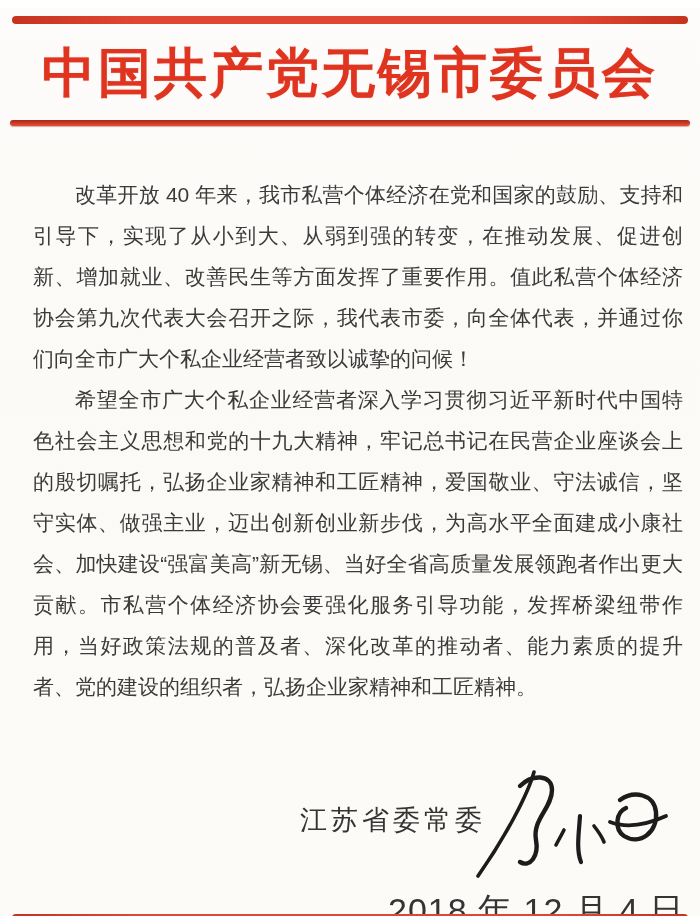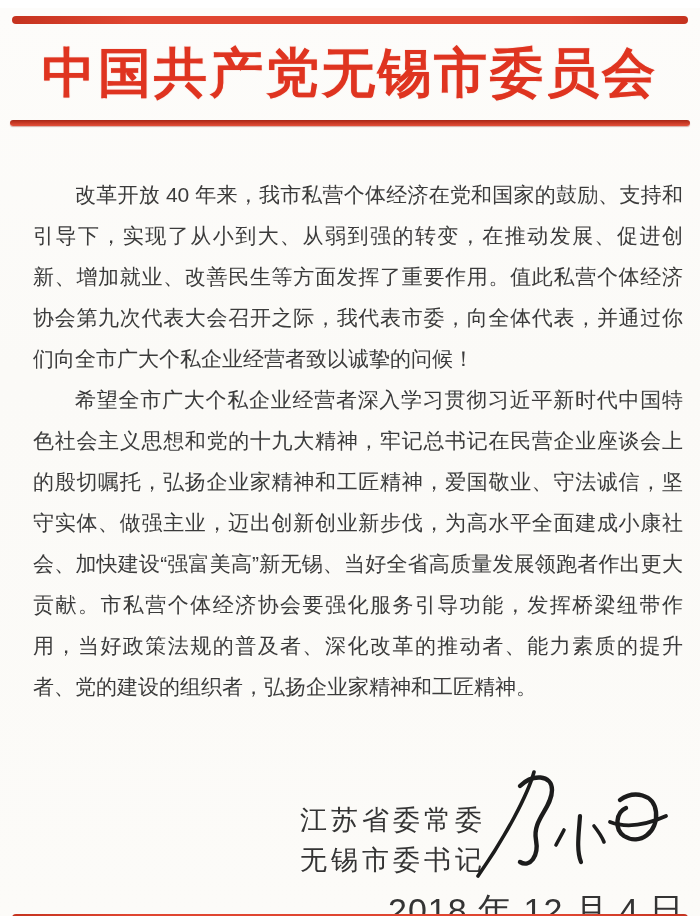--- a/index.html
+++ b/index.html
@@ -87,21 +87,20 @@
   <div class="header-rule"></div>
 
   <div class="body-text">
     <p>改革开放 40 年来，我市私营个体经济在党和国家的鼓励、支持和引导下，实现了从小到大、从弱到强的转变，在推动发展、促进创新、增加就业、改善民生等方面发挥了重要作用。值此私营个体经济协会第九次代表大会召开之际，我代表市委，向全体代表，并通过你们向全市广大个私企业经营者致以诚挚的问候！</p>
     <p>希望全市广大个私企业经营者深入学习贯彻习近平新时代中国特色社会主义思想和党的十九大精神，牢记总书记在民营企业座谈会上的殷切嘱托，弘扬企业家精神和工匠精神，爱国敬业、守法诚信，坚守实体、做强主业，迈出创新创业新步伐，为高水平全面建成小康社会、加快建设“强富美高”新无锡、当好全省高质量发展领跑者作出更大贡献。市私营个体经济协会要强化服务引导功能，发挥桥梁纽带作用，当好政策法规的普及者、深化改革的推动者、能力素质的提升者、党的建设的组织者，弘扬企业家精神和工匠精神。</p>
   </div>
 
   <div class="signature-block">
     <div class="signer-titles">
       <div>江苏省委常委</div>
-      <div>无锡市委书记</div>
     </div>
     <svg class="handwritten-signature" viewBox="0 0 210 126" aria-label="signature">
       <g fill="none" stroke="#1c1c1c" stroke-linecap="round" stroke-linejoin="round">
 
         <path d="M66,8 C60,30 38,72 10,112" stroke-width="3.6"></path>
 
         <path d="M52,22 C64,10 84,10 84,26 C84,44 64,56 68,76 C71,92 62,104 52,98" stroke-width="4.4"></path>
 
         <path d="M112,52 C111,68 108,86 113,98" stroke-width="4.2"></path>
         <path d="M96,66 C93,72 90,77 88,81" stroke-width="3.6"></path>

